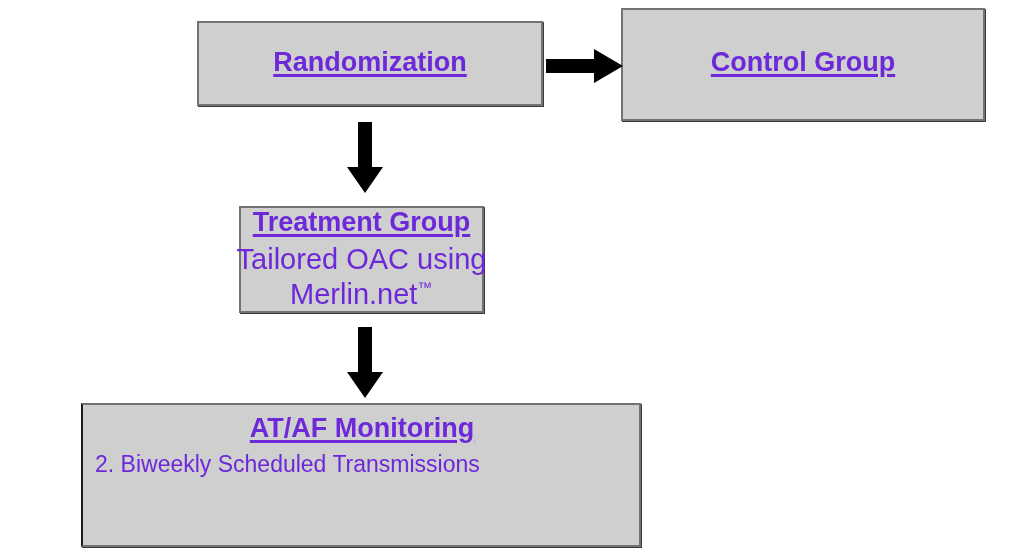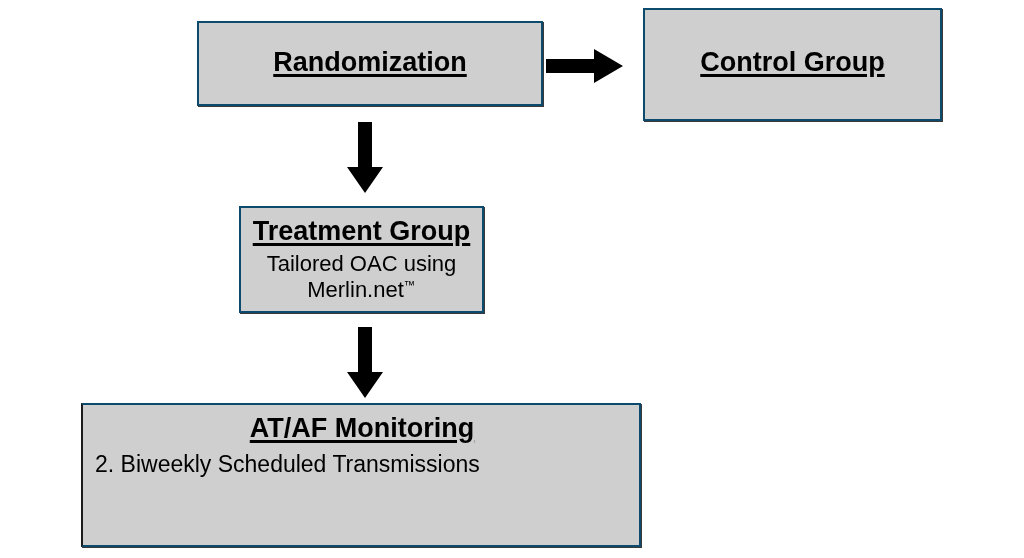--- a/index.html
+++ b/index.html
@@ -18,28 +18,28 @@
     width: 1024px;
     height: 558px;
     background: #ffffff;
   }
 
   
   .node {
     position: absolute;
     box-sizing: border-box;
     background: #cfcfcf;
-    border: 2px solid #0c4a6e;
+    border: 2px solid #737373;
     box-shadow: 1px 1px 0 0 #3a3a3a;
     display: flex;
     flex-direction: column;
     align-items: center;
     justify-content: center;
     text-align: center;
-    color: #000000;
+    color: #6d28d9;
   }
   .node-title {
     font-weight: bold;
     text-decoration: underline;
     text-decoration-thickness: 3px;
     text-underline-offset: 3px;
     line-height: 1.18;
     white-space: nowrap;
   }
   .node-body {
@@ -48,30 +48,30 @@
   }
   .node-body .line { display: block; }
 
   #node-randomization {
     left: 197px; top: 21px; width: 346px; height: 85px;
   }
   #node-randomization .node-title { font-size: 27px; margin-bottom: 2px; }
   #node-randomization .node-body  { font-size: 23px; }
 
   #node-control {
-    left: 621px; top: 8px; width: 299px; height: 113px; margin-left: 22px;
+    left: 621px; top: 8px; width: 364px; height: 113px;
   }
   #node-control .node-title { font-size: 27px; margin-bottom: 3px; }
   #node-control .node-body  { font-size: 23px; }
 
   #node-treatment {
     left: 239px; top: 206px; width: 245px; height: 107px; align-items: center;
   }
   #node-treatment .node-title { font-size: 27px; margin-bottom: 3px; }
-  #node-treatment .node-body  { font-size: 22px; }
+  #node-treatment .node-body  { font-size: 29px; }
 
   #node-monitoring {
     left: 81px; top: 403px; width: 560px; height: 144px;
     border-left-color: #1c1c1c;
     align-items: stretch;
     justify-content: flex-start;
     padding: 8px 10px 6px 12px;
   }
   #node-monitoring .node-title {
     font-size: 27px;

